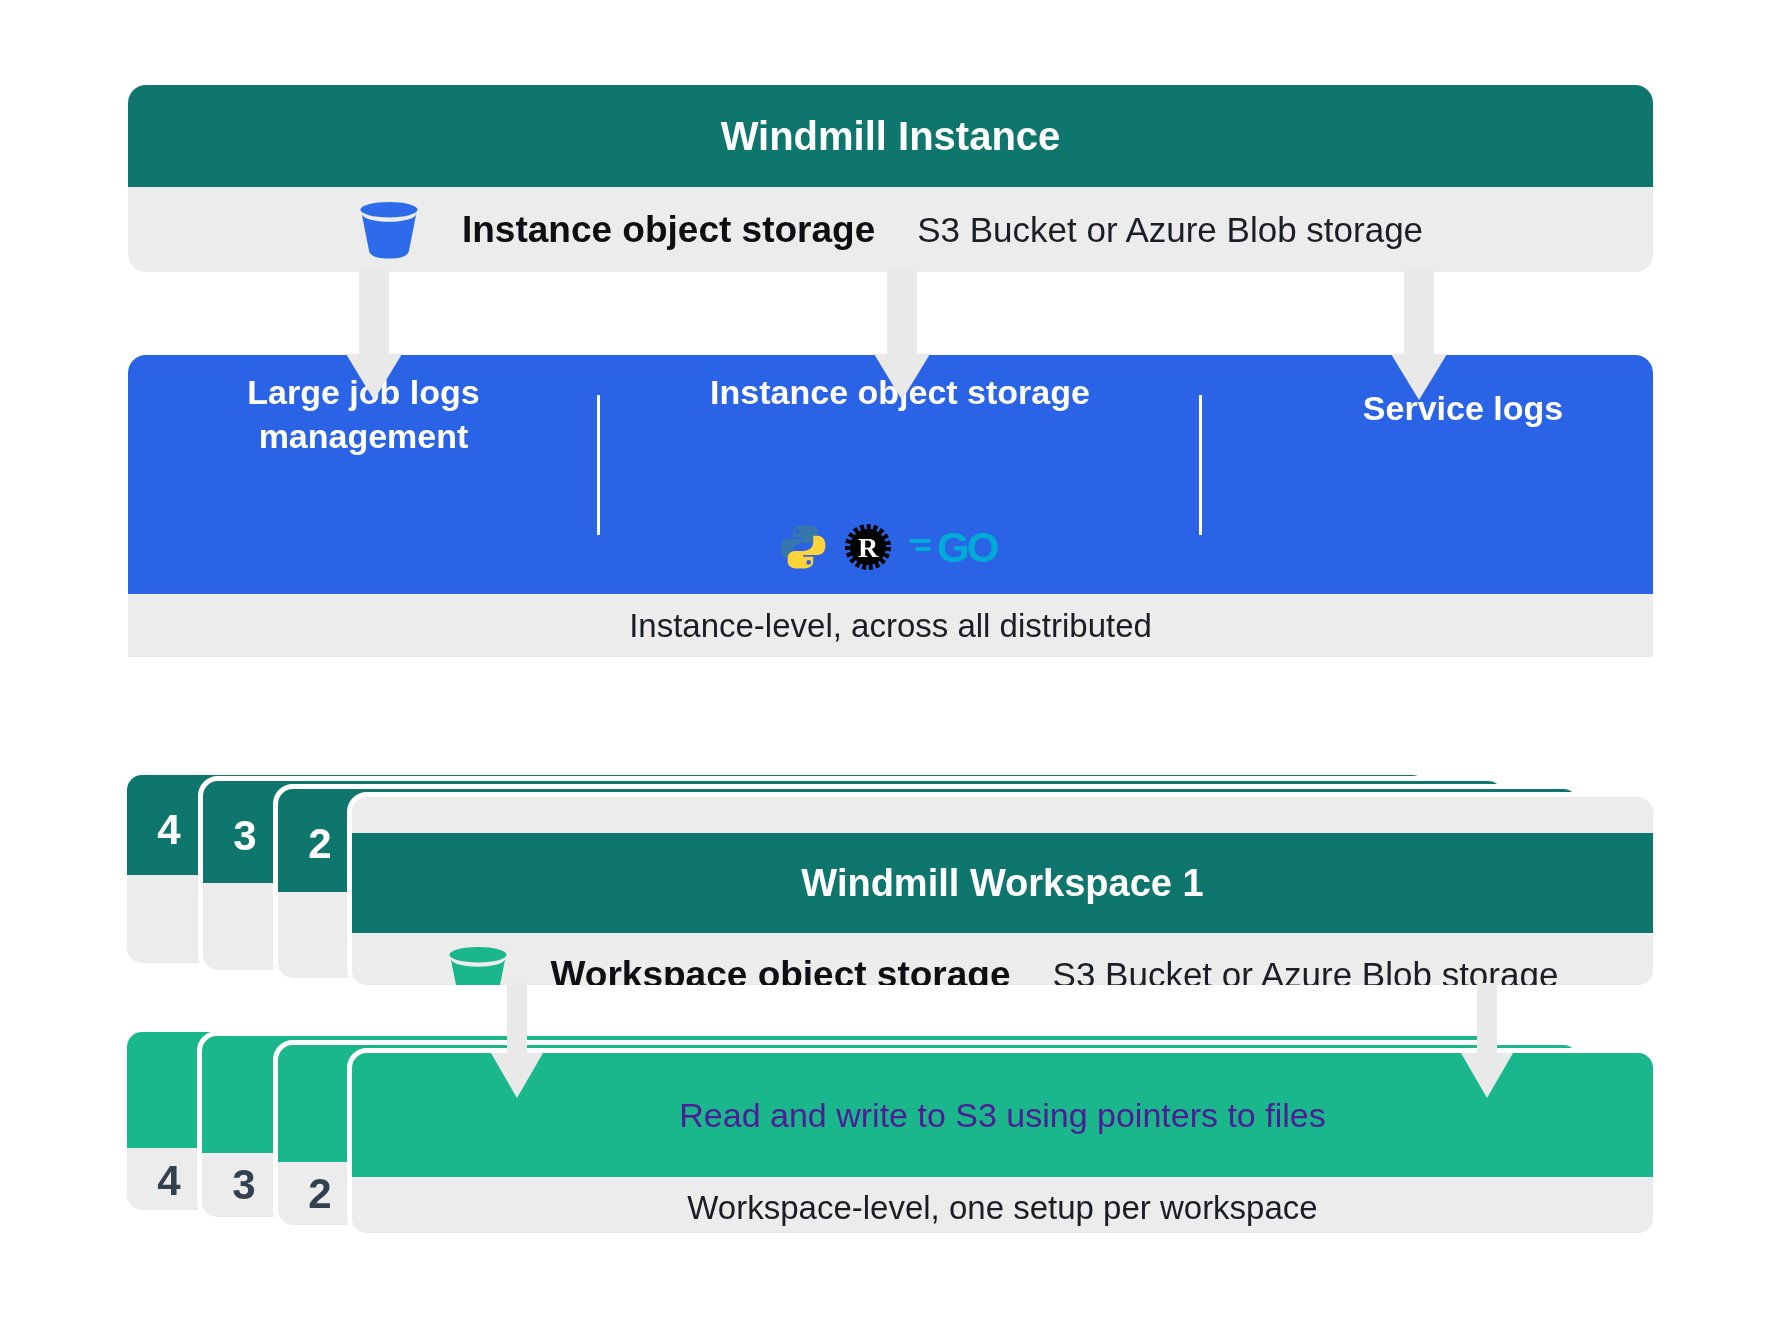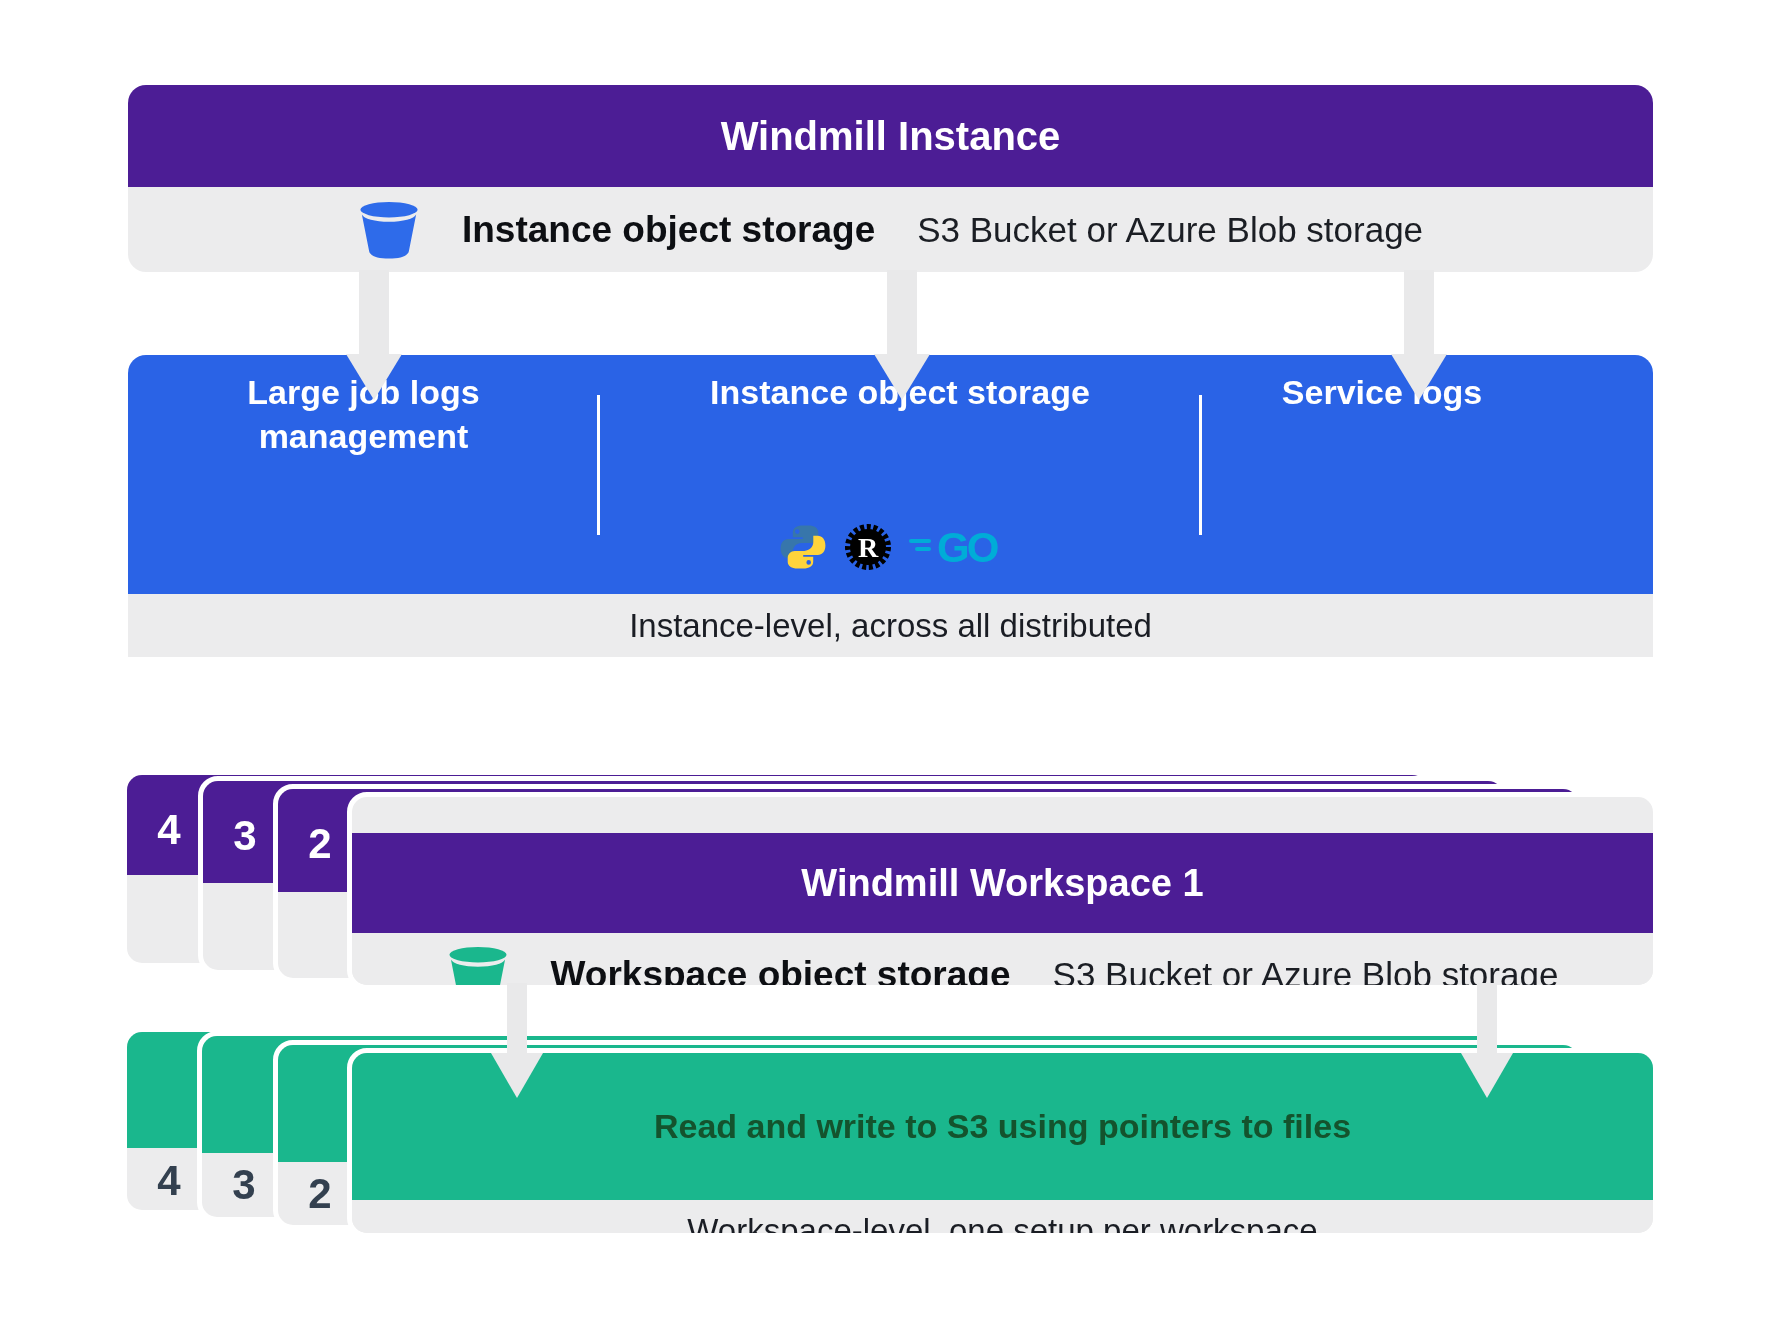--- a/index.html
+++ b/index.html
@@ -3,21 +3,21 @@
 <meta charset="utf-8">
 <style>
   html,body { margin:0; padding:0; background:#ffffff; }
   #canvas {
     position:relative; width:1780px; height:1320px; background:#ffffff;
     font-family:"Liberation Sans", sans-serif; overflow:hidden;
   }
 
   
   .card { position:absolute; border-radius:18px; overflow:hidden; }
-  .slate-bg { background:#4c1d95; }
+  .slate-bg { background:#0f766e; }
   .blue-bg  { background:#2a63e6; }
   .green-bg { background:#1ab78d; }
   .gray-bg  { background:#ececed; }
 
   .card-title {
     color:#ffffff; font-weight:bold; text-align:center;
     display:flex; align-items:center; justify-content:center; height:100%;
   }
   .storage-row {
     display:flex; align-items:center; justify-content:center; gap:42px; height:100%;
@@ -65,22 +65,22 @@
   
   .z1{z-index:1}.z2{z-index:2}.z3{z-index:3}
 
   #ws-main-card   { left:347px; top:792px;  width:1311px; height:198px; z-index:4; }
   #gr-main-card   { left:347px; top:1048px; width:1311px; height:190px; z-index:4; }
 
   #ws-title { height:100px; font-size:38px;margin-top:36px; }
   #ws-row   { height:83px; }
 
   #gr-action {
-    height:147px; display:flex; align-items:center; justify-content:center;
-    color:#14532d; font-weight:bold; font-size:34px;
+    height:124px; display:flex; align-items:center; justify-content:center;
+    color:#4c1d95; font-weight:normal; font-size:34px;
   }
   #ws-footer { height:61px; }
 
   #instance-card { left:128px; top:85px; width:1525px; height:187px; }
   #instance-title { height:102px; font-size:40px; }
   #instance-row { height:85px; }
 </style>
 </head>
 <body>
 
@@ -111,21 +111,21 @@
 
   <div class="card" id="features-card">
     <div class="blue-bg" id="features-main">
       <div class="feature-col" style="left:0; width:471px;">
         <span style="display:block">Large job logs</span>
         <span style="display:block">management</span>
       </div>
       <div class="feature-col" style="left:471px; width:602px;">
         <span style="display:block">Instance object storage</span>
       </div>
-      <div class="feature-col" style="left:1028px; width:452px;">
+      <div class="feature-col" style="left:1109px; width:452px;margin-top:16px;">
         <span style="display:block">Service logs</span>
       </div>
       <div class="divider" style="left:469px;"></div>
       <div class="divider" style="left:1071px;"></div>
 
       <div id="logo-row">
 
         <svg width="48" height="48" viewBox="0 0 48 48">
           <path fill="#3776ab" d="M23.6 2.5c-5.7 0-9.8 2.5-9.8 6.8v4.9h10v1.9H9.2c-4.3 0-7.6 3.5-7.6 9.5s3.3 9.6 7.6 9.6h4.5v-6.3c0-4.8 4-8.8 8.8-8.8h9.8c3.9 0 7-3.2 7-7.1V9.3c0-4.3-4-6.8-9.7-6.8h-4zm-5.3 3.8a2.3 2.3 0 1 1 0 4.6 2.3 2.3 0 0 1 0-4.6z"></path>
           <path fill="#ffd43b" d="M24.4 45.5c5.7 0 9.8-2.5 9.8-6.8v-4.9h-10v-1.9h14.6c4.3 0 7.6-3.5 7.6-9.5s-3.3-9.6-7.6-9.6h-4.5v6.3c0 4.8-4 8.8-8.8 8.8h-9.8c-3.9 0-7 3.2-7 7.1v3.7c0 4.3 4 6.8 9.7 6.8h4zm5.3-3.8a2.3 2.3 0 1 1 0-4.6 2.3 2.3 0 0 1 0 4.6z"></path>

